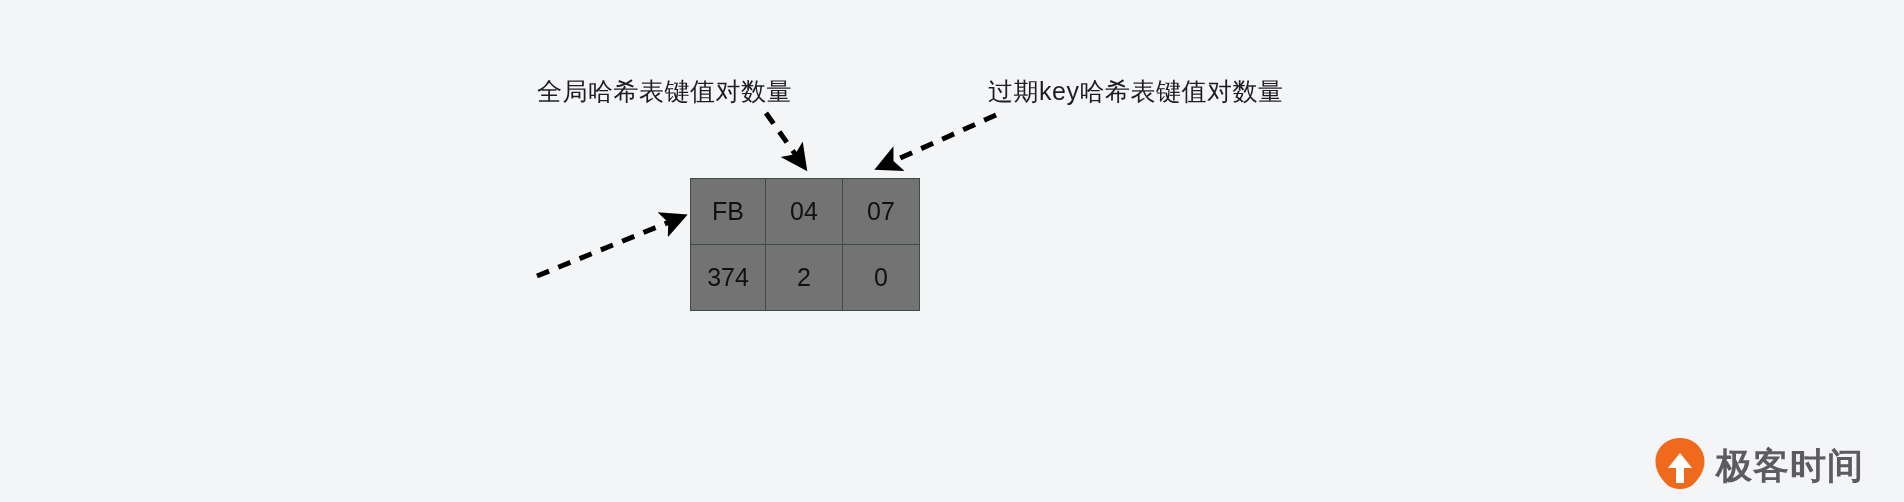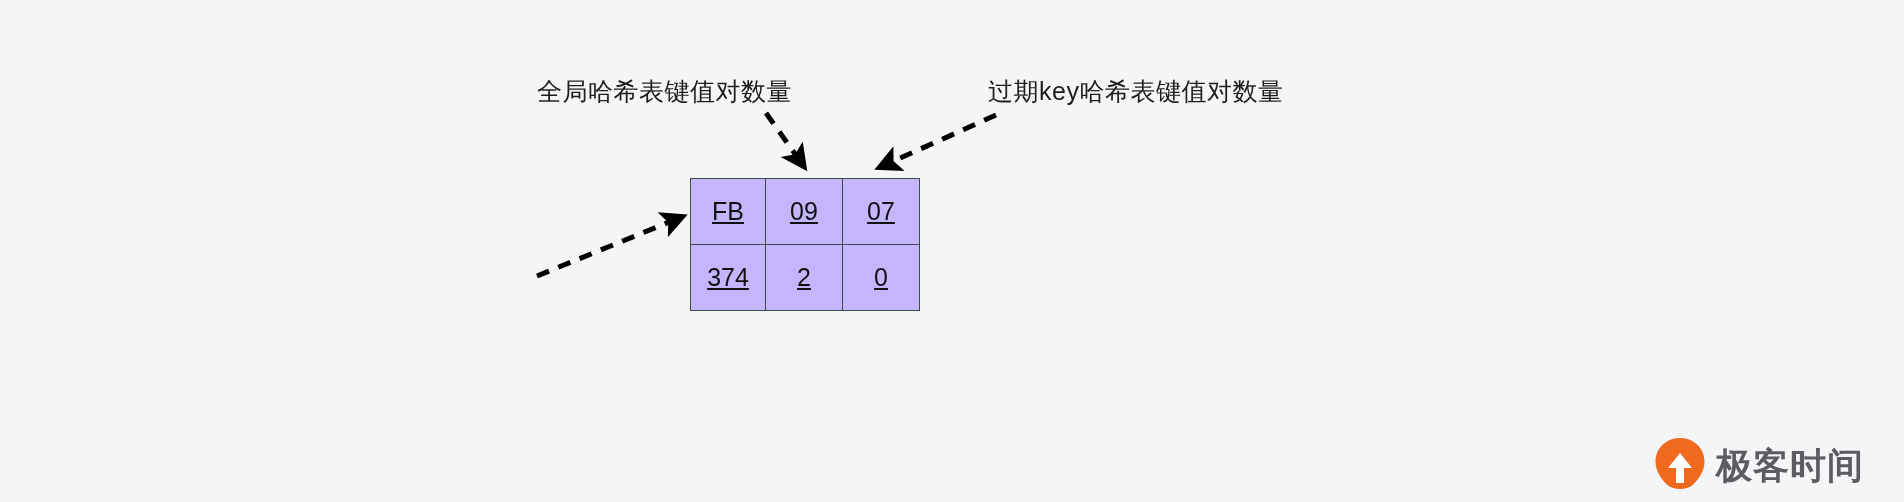--- a/index.html
+++ b/index.html
@@ -56,28 +56,27 @@
   
   #byte-table {
     position: absolute;
     left: 690px;
     top: 178px;
     border-collapse: collapse;
     table-layout: fixed;
   }
   #byte-table td {
     border: 1.6px solid #3d4a4a;
-    background: #c4b5fd;
+    background: #737373;
     color: #111111;
     font-size: 25px;
     text-align: center;
     vertical-align: middle;
     height: 65px;
     padding: 0;
-    text-decoration: underline;
   }
   #byte-table td.col-0 { width: 74px; }
   #byte-table td.col-1 { width: 76px; }
   #byte-table td.col-2 { width: 76px; }
 
   
   #brand-logo {
     position: absolute;
     left: 1654px;
     top: 437px;
@@ -119,21 +118,21 @@
 
     <line x1="996" y1="115" x2="878" y2="168" stroke="#000000" stroke-width="5" stroke-dasharray="13 10" marker-end="url(#arrowhead)"></line>
 
     <line x1="537" y1="276" x2="684" y2="216" stroke="#000000" stroke-width="5" stroke-dasharray="13 10" marker-end="url(#arrowhead)"></line>
   </svg>
 
   <table id="byte-table">
     <tbody>
       <tr>
         <td class="col-0">FB</td>
-        <td class="col-1">09</td>
+        <td class="col-1">04</td>
         <td class="col-2">07</td>
       </tr>
       <tr>
         <td class="col-0">374</td>
         <td class="col-1">2</td>
         <td class="col-2">0</td>
       </tr>
     </tbody>
   </table>
 

